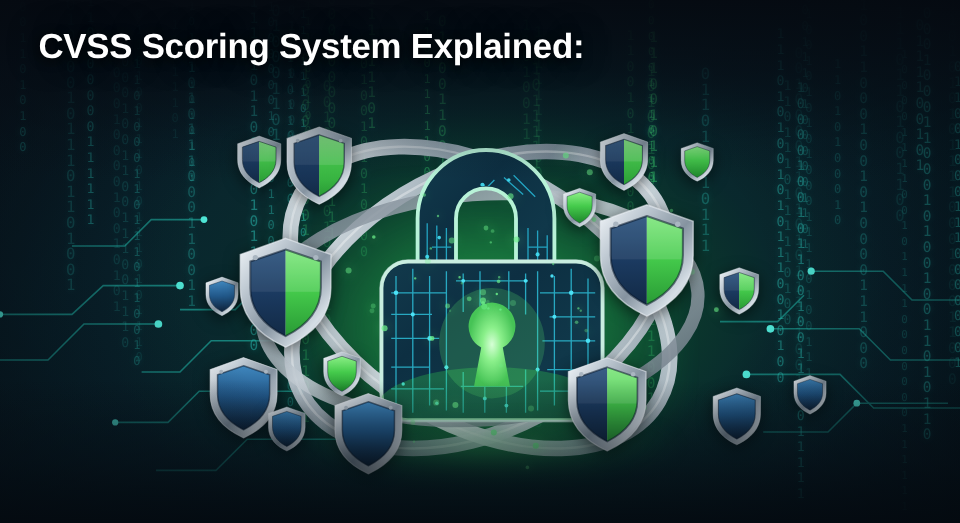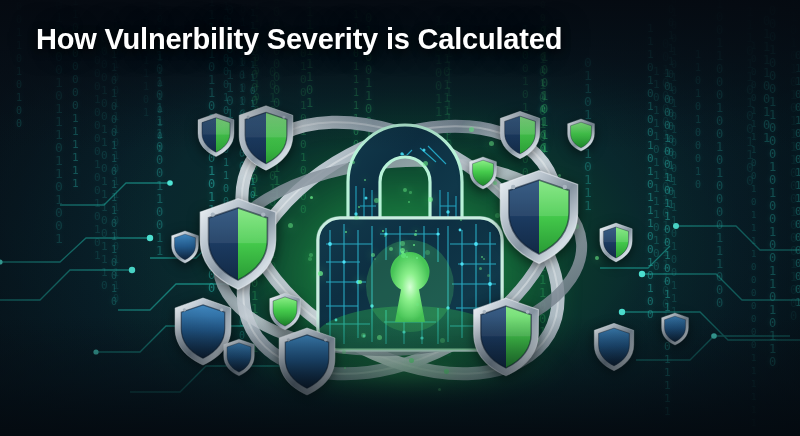--- a/index.html
+++ b/index.html
@@ -1774,16 +1774,16 @@
           <path d="M50 3 L95 19 L95 52 C95 82 74 100 50 111 C26 100 5 82 5 52 L5 19 Z" fill="none" stroke="#eef3f7" stroke-width="1.4" opacity="0.55"></path>
         </svg>
       </div>
     </div>
 
   <div class="bg-vignette"></div>
   <div class="bg-topdark"></div>
   <div class="bg-botdark"></div>
 
   <div class="title">
-    <span class="l2">How Vulnerbility Severity is Calculated</span>
+    <span class="l1">CVSS Scoring System Explained:</span>
   </div>
 
 </div>
 
 </body></html>

